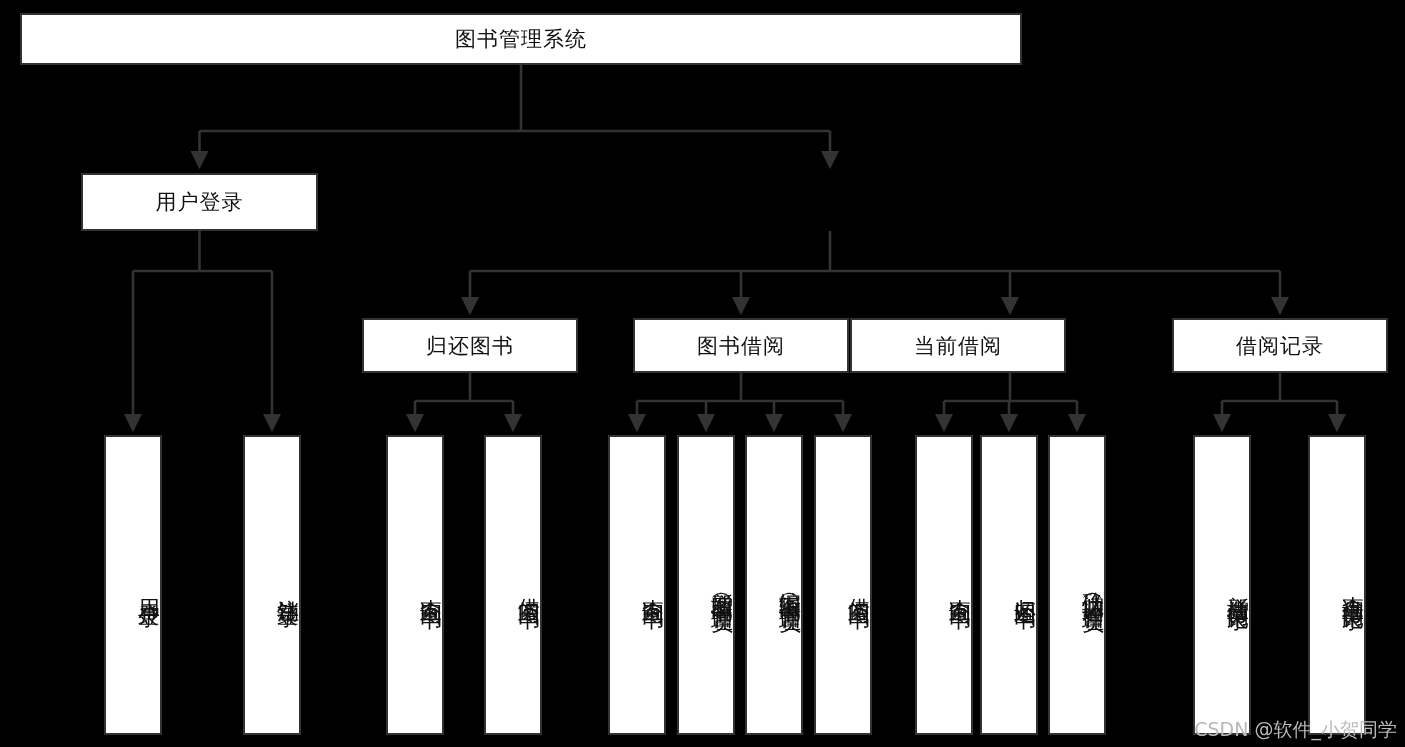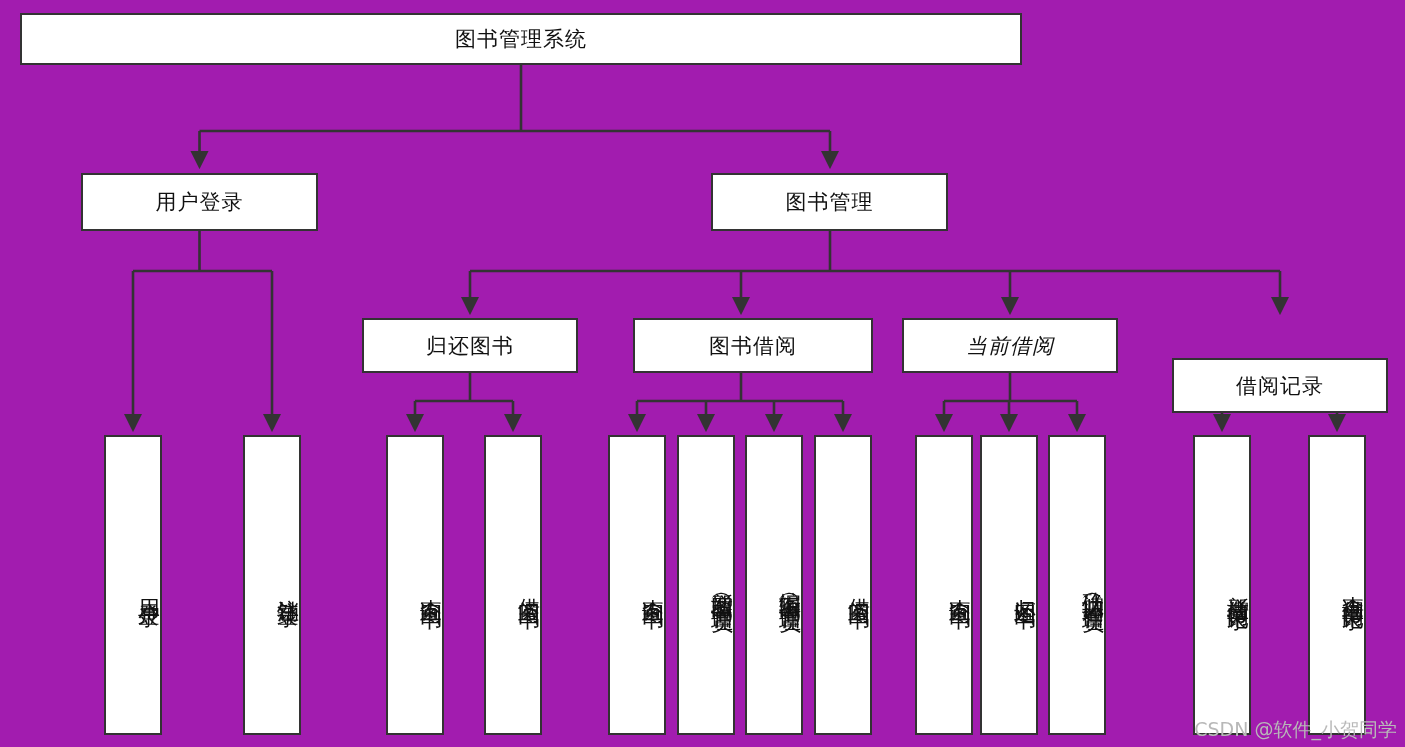--- a/index.html
+++ b/index.html
@@ -10,21 +10,21 @@
   body {
     width: 1405px;
     height: 747px;
     font-family: "DejaVu Sans", "Liberation Sans", sans-serif;
     overflow: hidden;
   }
   #diagram-root {
     position: relative;
     width: 1405px;
     height: 747px;
-    background: #a21caf;
+    background: #000000;
   }
   svg.connectors {
     position: absolute;
     left: 0; top: 0;
     width: 1405px;
     height: 747px;
     pointer-events: none;
   }
   .node {
     position: absolute;
@@ -120,34 +120,31 @@
     </g>
   </svg>
 
   <div class="node" id="node-root" style="left: 20px; top: 13px; width: 1002px; height: 52px;">
     <span>图书管理系统</span>
   </div>
 
   <div class="node" id="node-l2-0" style="left: 81px; top: 173px; width: 237px; height: 58px;">
     <span>用户登录</span>
   </div>
-  <div class="node" id="node-l2-1" style="left: 711px; top: 173px; width: 237px; height: 58px;">
-    <span>图书管理</span>
-  </div>
 
   <div class="node" id="node-l3-0" style="left: 362px; top: 318px; width: 216px; height: 55px;">
     <span>归还图书</span>
   </div>
-  <div class="node" id="node-l3-1" style="left: 633px; top: 318px; width: 240px; height: 55px;">
+  <div class="node" id="node-l3-1" style="left: 633px; top: 318px; width: 216px; height: 55px;">
     <span>图书借阅</span>
   </div>
-  <div class="node" id="node-l3-2" style="left: 902px; top: 318px; width: 216px; height: 55px; font-style: italic;">
+  <div class="node" id="node-l3-2" style="left: 850px; top: 318px; width: 216px; height: 55px;">
     <span>当前借阅</span>
   </div>
-  <div class="node" id="node-l3-3" style="left: 1172px; top: 318px; width: 216px; height: 55px; margin-top: 40px;">
+  <div class="node" id="node-l3-3" style="left: 1172px; top: 318px; width: 216px; height: 55px;">
     <span>借阅记录</span>
   </div>
 
   <div class="node vertical" id="node-leaf-0" style="left: 104px; top: 435px; width: 58px; height: 300px;">
     <span class="vlabel">用户登录</span>
   </div>
   <div class="node vertical" id="node-leaf-1" style="left: 243px; top: 435px; width: 58px; height: 300px;">
     <span class="vlabel">注销登录</span>
   </div>
   <div class="node vertical" id="node-leaf-2" style="left: 386px; top: 435px; width: 58px; height: 300px;">

